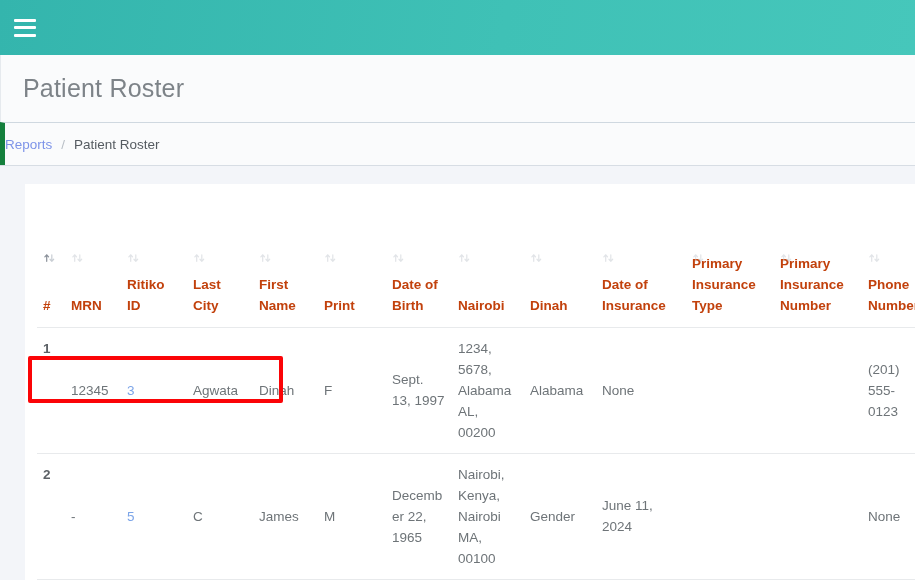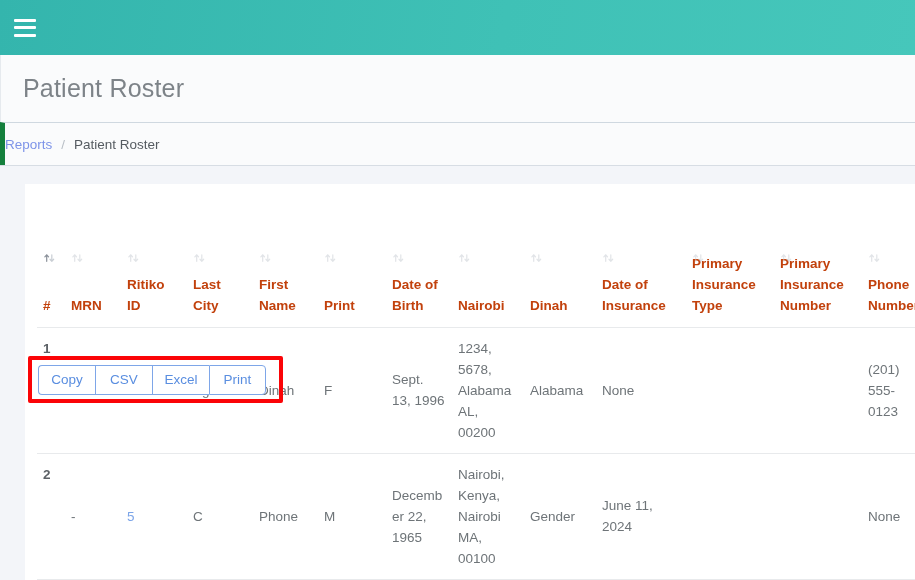--- a/index.html
+++ b/index.html
@@ -272,34 +272,34 @@
             </tr>
         </thead>
         <tbody id="brows">
             <tr>
               <td class="idx">1</td>
               <td>12345</td>
               <td><span class="linkid">3</span></td>
               <td>Agwata</td>
               <td>Dinah</td>
               <td>F</td>
-              <td>Sept. 13, 1996</td>
+              <td>Sept. 13, 1997</td>
               <td>1234, 5678, Alabama AL, 00200</td>
               <td>Alabama</td>
               <td>None</td>
               <td></td>
               <td></td>
               <td>(201) 555-0123</td>
             </tr>
             <tr>
               <td class="idx">2</td>
               <td>-</td>
               <td><span class="linkid">5</span></td>
               <td>C</td>
-              <td>Phone</td>
+              <td>James</td>
               <td>M</td>
               <td>December 22, 1965</td>
               <td>Nairobi, Kenya, Nairobi MA, 00100</td>
               <td>Gender</td>
               <td>June 11, 2024</td>
               <td></td>
               <td></td>
               <td>None</td>
             </tr>
             <tr>
@@ -315,20 +315,14 @@
               <td>None</td>
               <td></td>
               <td></td>
               <td>(201) 555-0123</td>
             </tr>
           </tbody>
       </table>
     </div>
   </div>
 
-  <div class="btn-group" id="ebtns">
-      <div class="ebtn">Copy</div>
-      <div class="ebtn">CSV</div>
-      <div class="ebtn">Excel</div>
-      <div class="ebtn">Print</div>
-    </div>
   <div class="redbox"></div>
 </div>
 
 </body></html>

